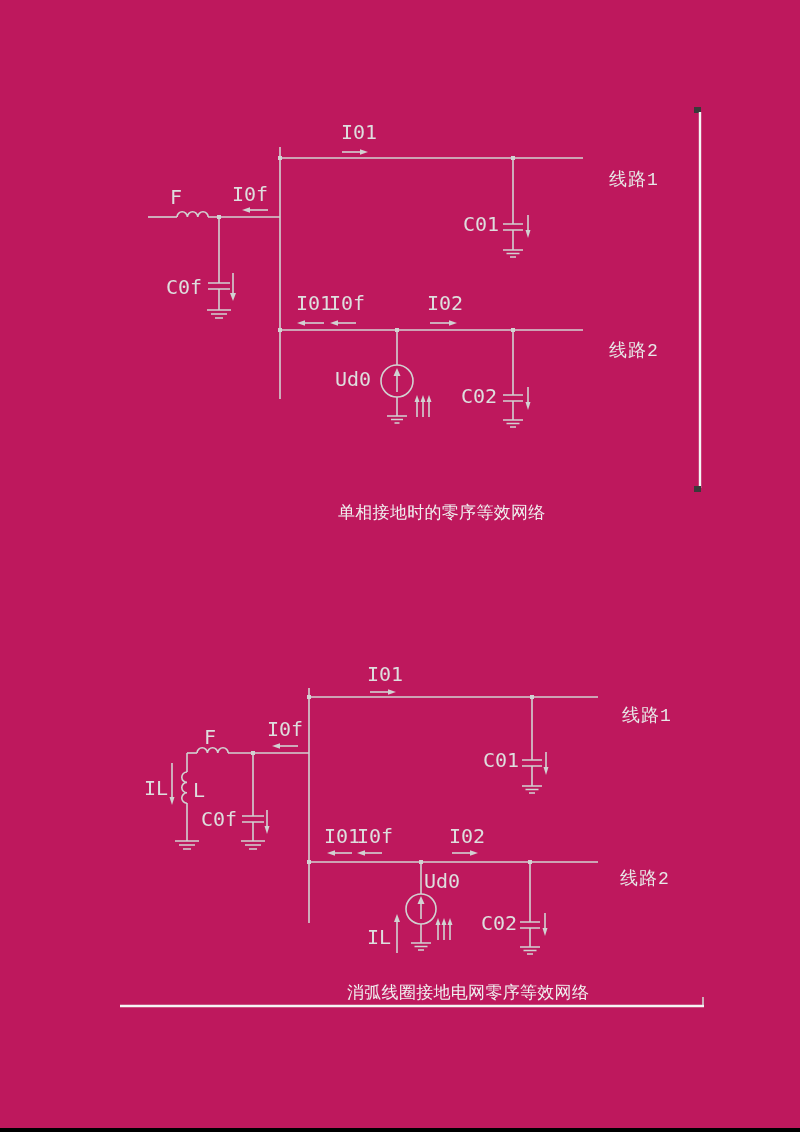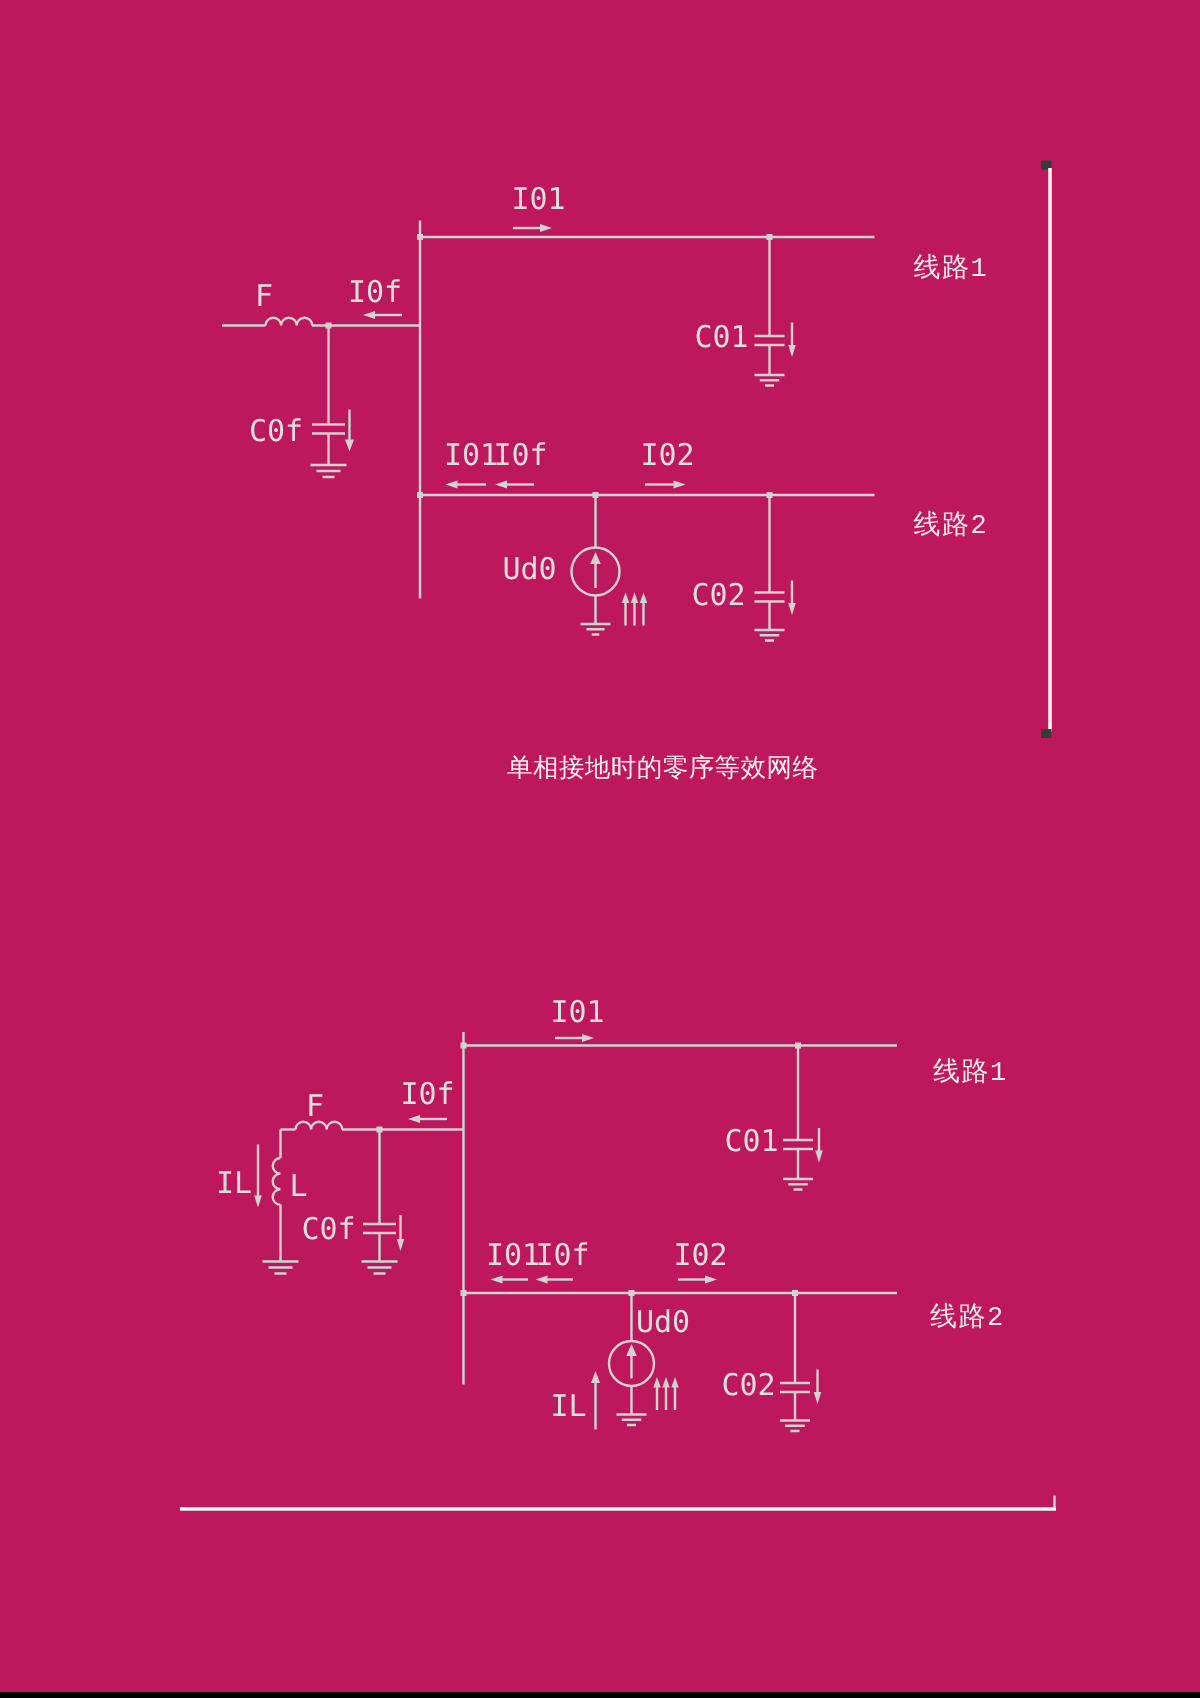--- a/index.html
+++ b/index.html
@@ -259,14 +259,15 @@
   <div class="lbl" style="left:201px;top:809px;">C0f</div>
   <div class="lbl" style="left:483px;top:750px;">C01</div>
   <div class="lbl cjk" style="left:622px;top:707px;">线路1</div>
   <div class="lbl" style="left:324px;top:826px;">I01</div>
   <div class="lbl" style="left:357px;top:826px;">I0f</div>
   <div class="lbl" style="left:449px;top:826px;">I02</div>
   <div class="lbl" style="left:424px;top:871px;">Ud0</div>
   <div class="lbl" style="left:367px;top:927px;">IL</div>
   <div class="lbl" style="left:481px;top:913px;">C02</div>
   <div class="lbl cjk" style="left:620px;top:870px;">线路2</div>
+  <div class="lbl caption" style="left:347px;top:984px;">消弧线圈接地电网零序等效网络</div>
 
 </div>
 
 </body></html>

